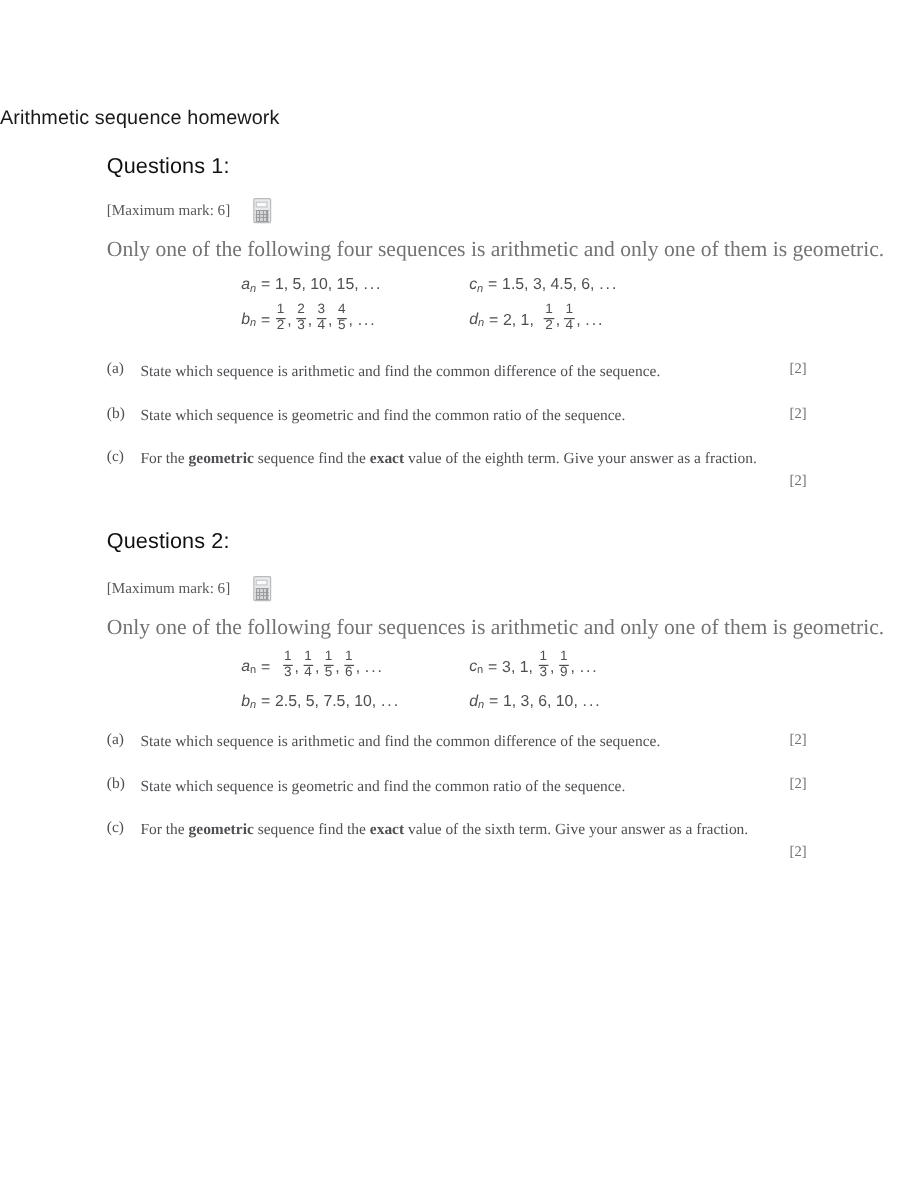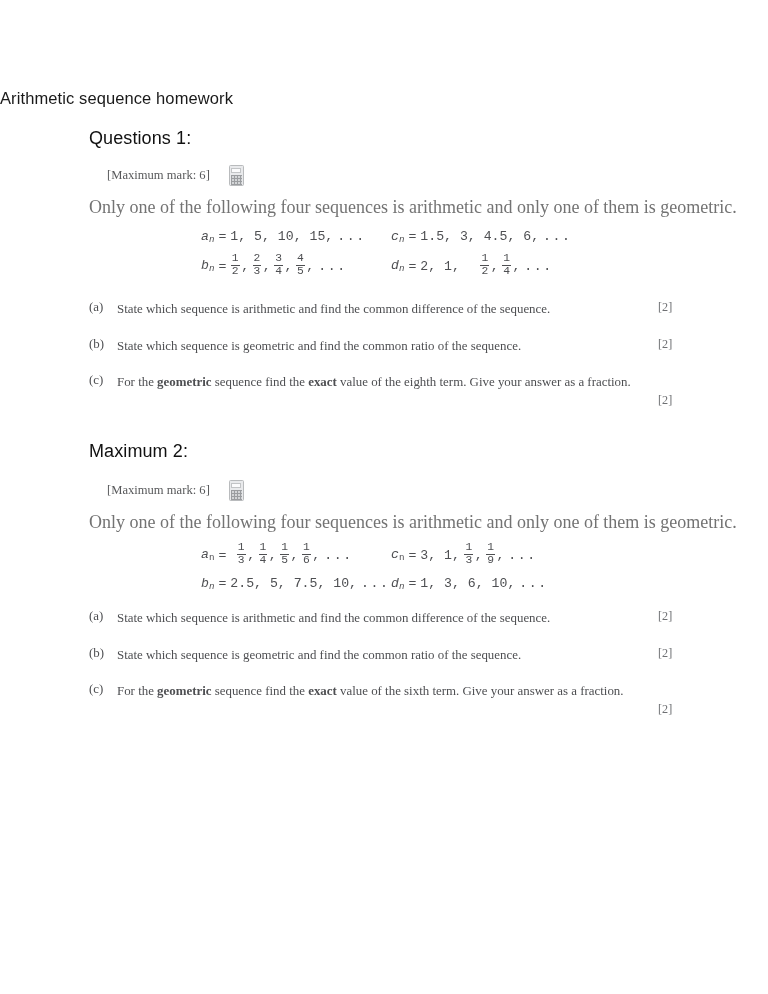--- a/index.html
+++ b/index.html
@@ -45,21 +45,20 @@
     color: #111111;
     letter-spacing: 0.1px;
   }
 
   
   .maxmark-row {
     position: absolute;
     left: 89px;
     display: flex;
     align-items: center;
-    margin-left: 18px;
   }
   .maxmark-text {
     font-family: "Liberation Serif", serif;
     font-size: 12.6px;
     color: #57585a;
     white-space: nowrap;
   }
   .calc-icon {
     margin-left: 19px;
     width: 15px;
@@ -100,21 +99,21 @@
     white-space: nowrap;
     text-align: center;
   }
 
   
   .math-block {
     position: absolute;
     left: 89px;
     width: 590px;
     color: #4e4f52;
-    font-family: Liberation Mono, monospace;
+    font-family: Liberation Sans, sans-serif;
   }
   .math-row {
     display: flex;
     align-items: center;
   }
   .math-cell {
     display: flex;
     align-items: center;
     font-size: 13.2px;
     white-space: nowrap;
@@ -252,21 +251,21 @@
               <span class="den">5</span>
             </span>
             <span class="sep-after-frac">,</span>
             <span class="dots">...</span>
         </span>
       </div>
       <div class="math-cell right">
         <span class="var"><span>d</span><sub>n</sub></span>
         <span class="eq">=</span>
         <span class="terms">
-          <span class="sep" style="margin-right:20px">2, 1,</span>
+          <span class="sep" style="margin-right:8px">2, 1,</span>
             <span class="frac">
               <span class="num">1</span>
               <span class="den">2</span>
             </span>
             <span class="sep-after-frac">,</span>
             <span class="frac">
               <span class="num">1</span>
               <span class="den">4</span>
             </span>
             <span class="sep-after-frac">,</span>
@@ -292,21 +291,21 @@
     </div>
 
     <div class="part">
       <span class="part-label">(c)</span>
       <span class="part-body"><span>For the </span><b>geometric</b><span> sequence find the </span><b>exact</b><span> value of the eighth term. Give your answer as a fraction.</span></span>
       <span class="part-marks" style="top:20px">[2]</span>
     </div>
 
   </div>
 
-  <div class="section-heading" style="top:441px">Maximum 2:</div>
+  <div class="section-heading" style="top:441px">Questions 2:</div>
 
   <div class="maxmark-row" style="top:480px">
     <span class="maxmark-text">[Maximum mark: 6]</span>
     <span class="calc-icon">
       <span class="calc-screen"></span>
       <span class="calc-keys"></span>
     </span>
   </div>
 
   <div class="intro-line" style="top:512px">Only one of the following four sequences is arithmetic and only one of them is geometric.</div>

